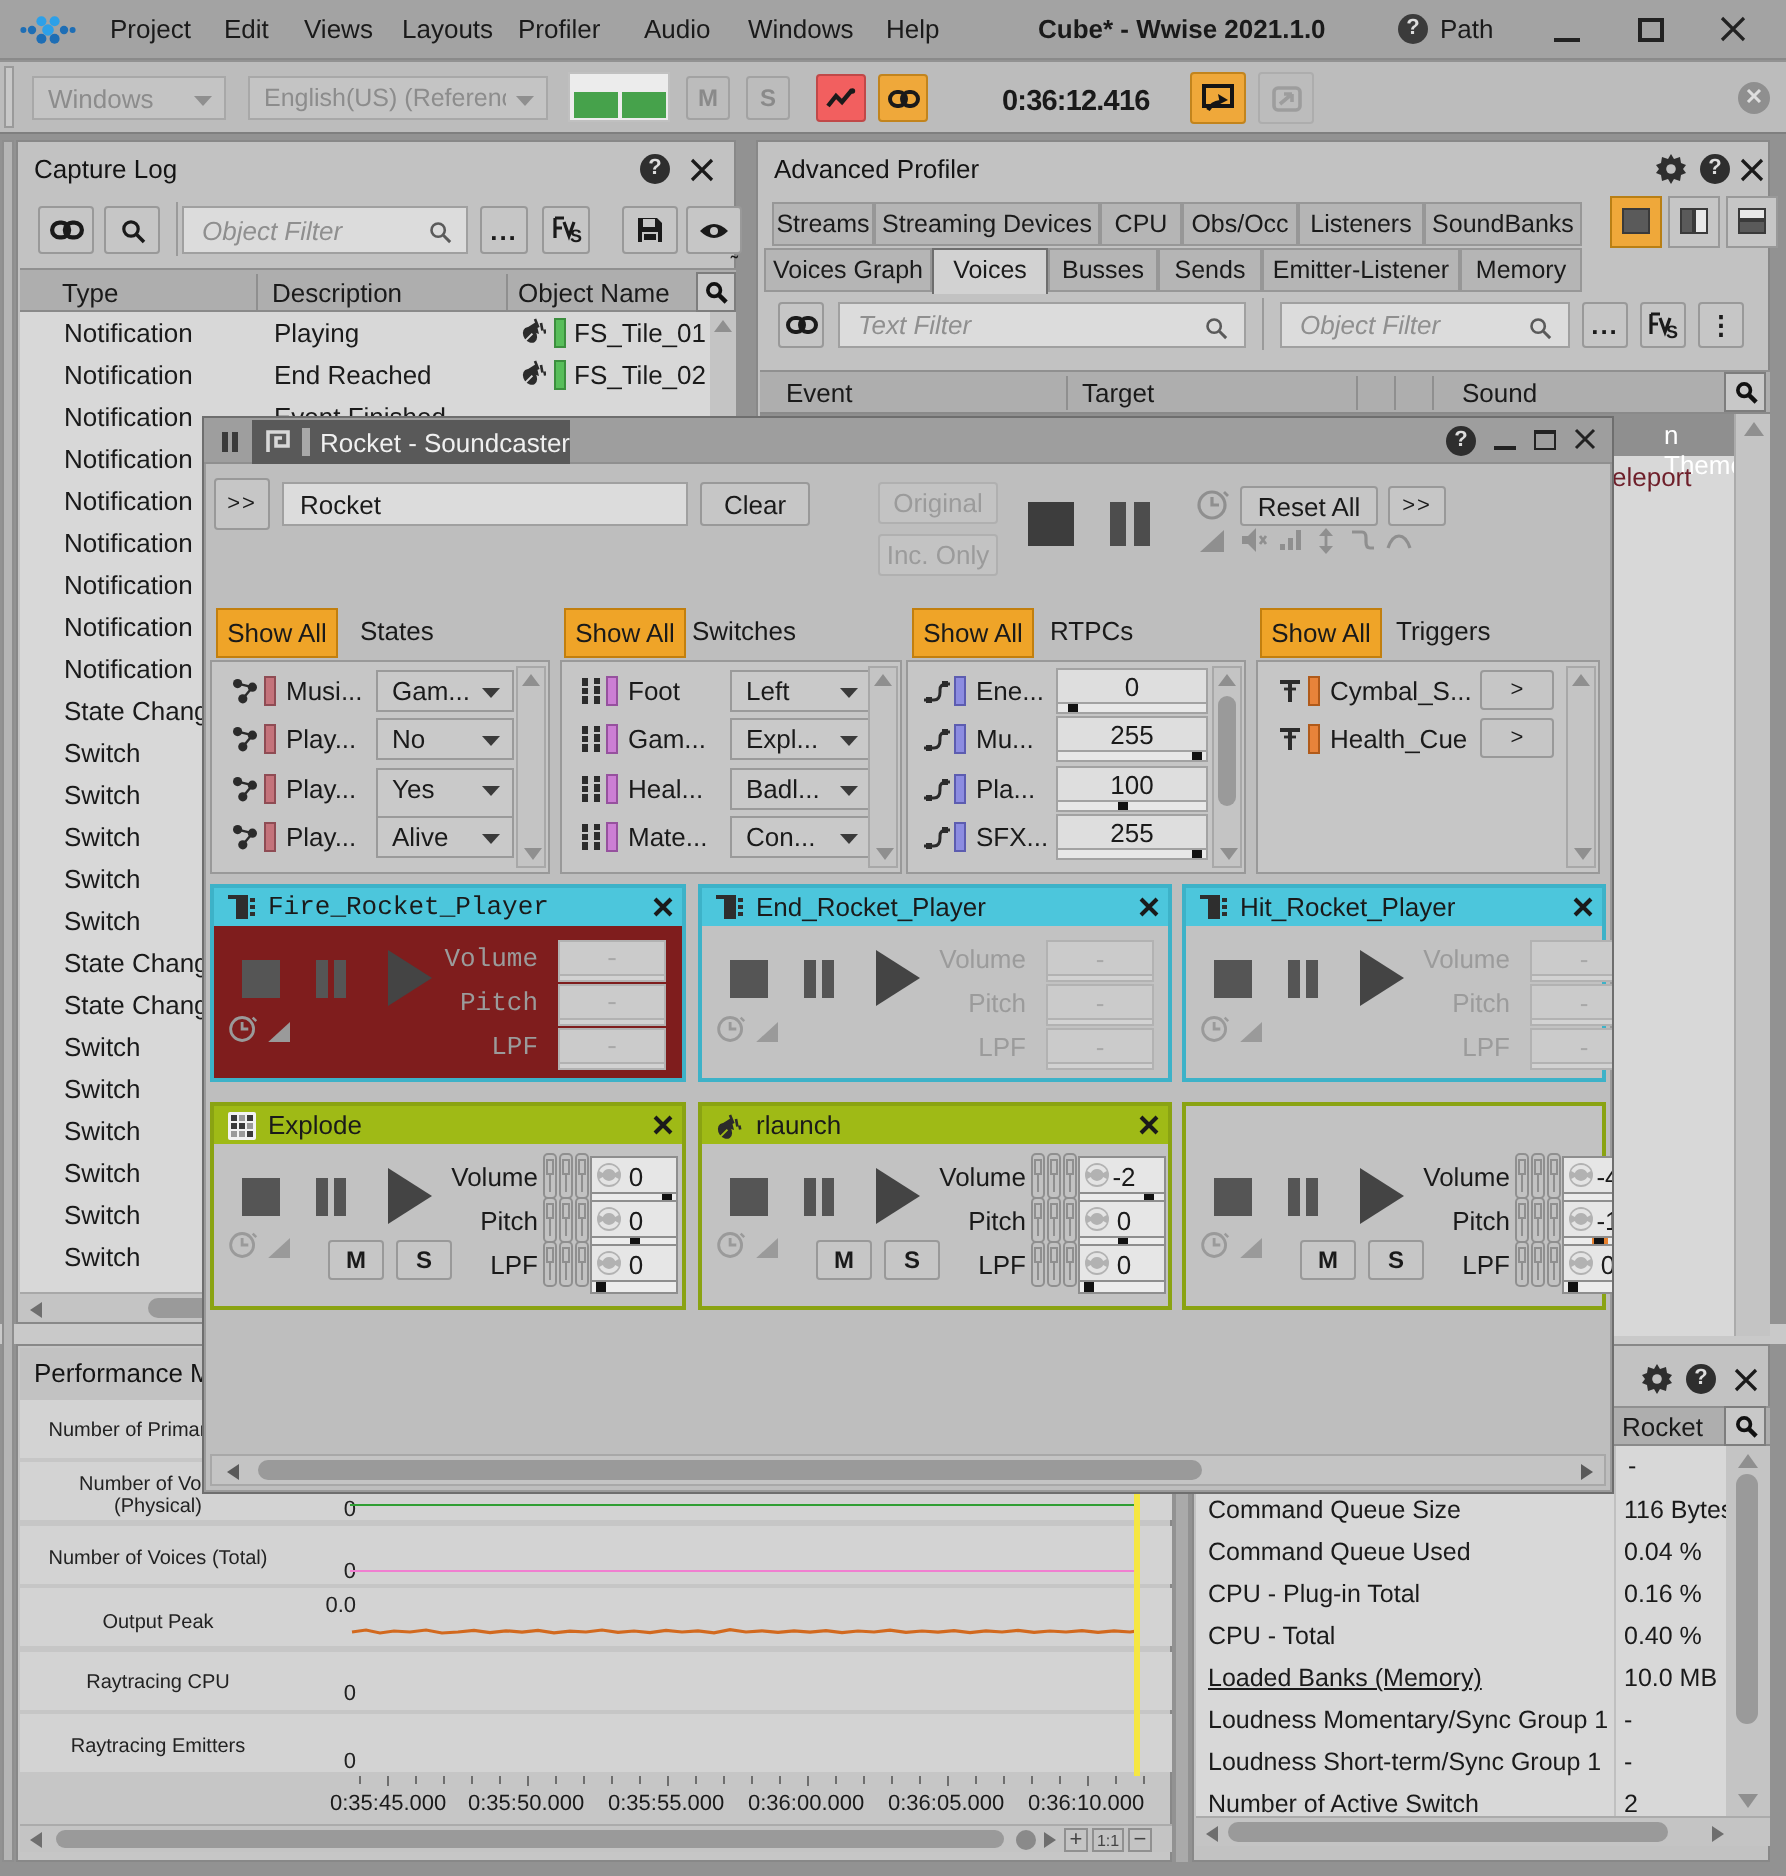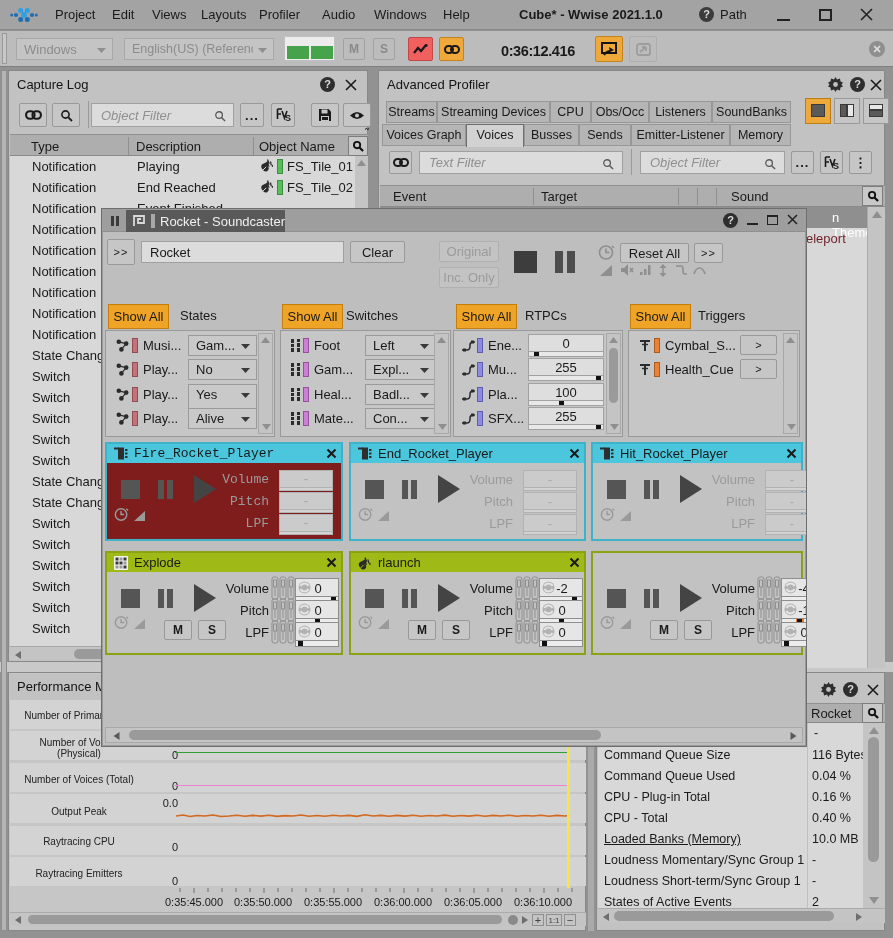--- a/index.html
+++ b/index.html
@@ -489,21 +489,21 @@
     <div class="abs" style="left:6px;top:67px;width:200px;white-space:nowrap;">CPU - Plug-in Total</div>
       <div class="abs" style="white-space:nowrap;left:214px;top:67px;">0.16 %</div>
     <div class="abs" style="left:6px;top:88px;width:200px;white-space:nowrap;">CPU - Total</div>
       <div class="abs" style="white-space:nowrap;left:214px;top:88px;">0.40 %</div>
     <div class="abs" style="left:6px;top:109px;width:200px;white-space:nowrap;text-decoration:underline;">Loaded Banks (Memory)</div>
       <div class="abs" style="white-space:nowrap;left:214px;top:109px;">10.0 MB</div>
     <div class="abs" style="left:6px;top:130px;width:205px;white-space:nowrap;">Loudness Momentary/Sync Group 1</div>
       <div class="abs" style="white-space:nowrap;left:214px;top:130px;">-</div>
     <div class="abs" style="left:6px;top:151px;width:205px;white-space:nowrap;">Loudness Short-term/Sync Group 1</div>
       <div class="abs" style="white-space:nowrap;left:214px;top:151px;">-</div>
-    <div class="abs" style="left:6px;top:172px;width:205px;white-space:nowrap;">States of Active Events</div>
+    <div class="abs" style="left:6px;top:172px;width:205px;white-space:nowrap;">Number of Active Switch</div>
       <div class="abs" style="white-space:nowrap;left:214px;top:172px;">2</div>
   </div>
 
   <div class="abs" style="left:266px;top:50px;width:22px;height:185px;background:#c4c4c4;">
     <svg style="margin:4px auto 0;" width="10" height="7" viewBox="0 0 10 7">
         <path d="M5 0 L10 7 L0 7 Z" fill="#8f8f8f"></path>
       </svg>
     <div class="abs" style="left:5px;top:14px;width:11px;height:125px;background:#9a9a9a;border-radius:6px;"></div>
     <svg class="abs" style="left:6px;bottom:4px;" width="10" height="7" viewBox="0 0 10 7">
         <path d="M5 7 L10 0 L0 0 Z" fill="#8f8f8f"></path>

